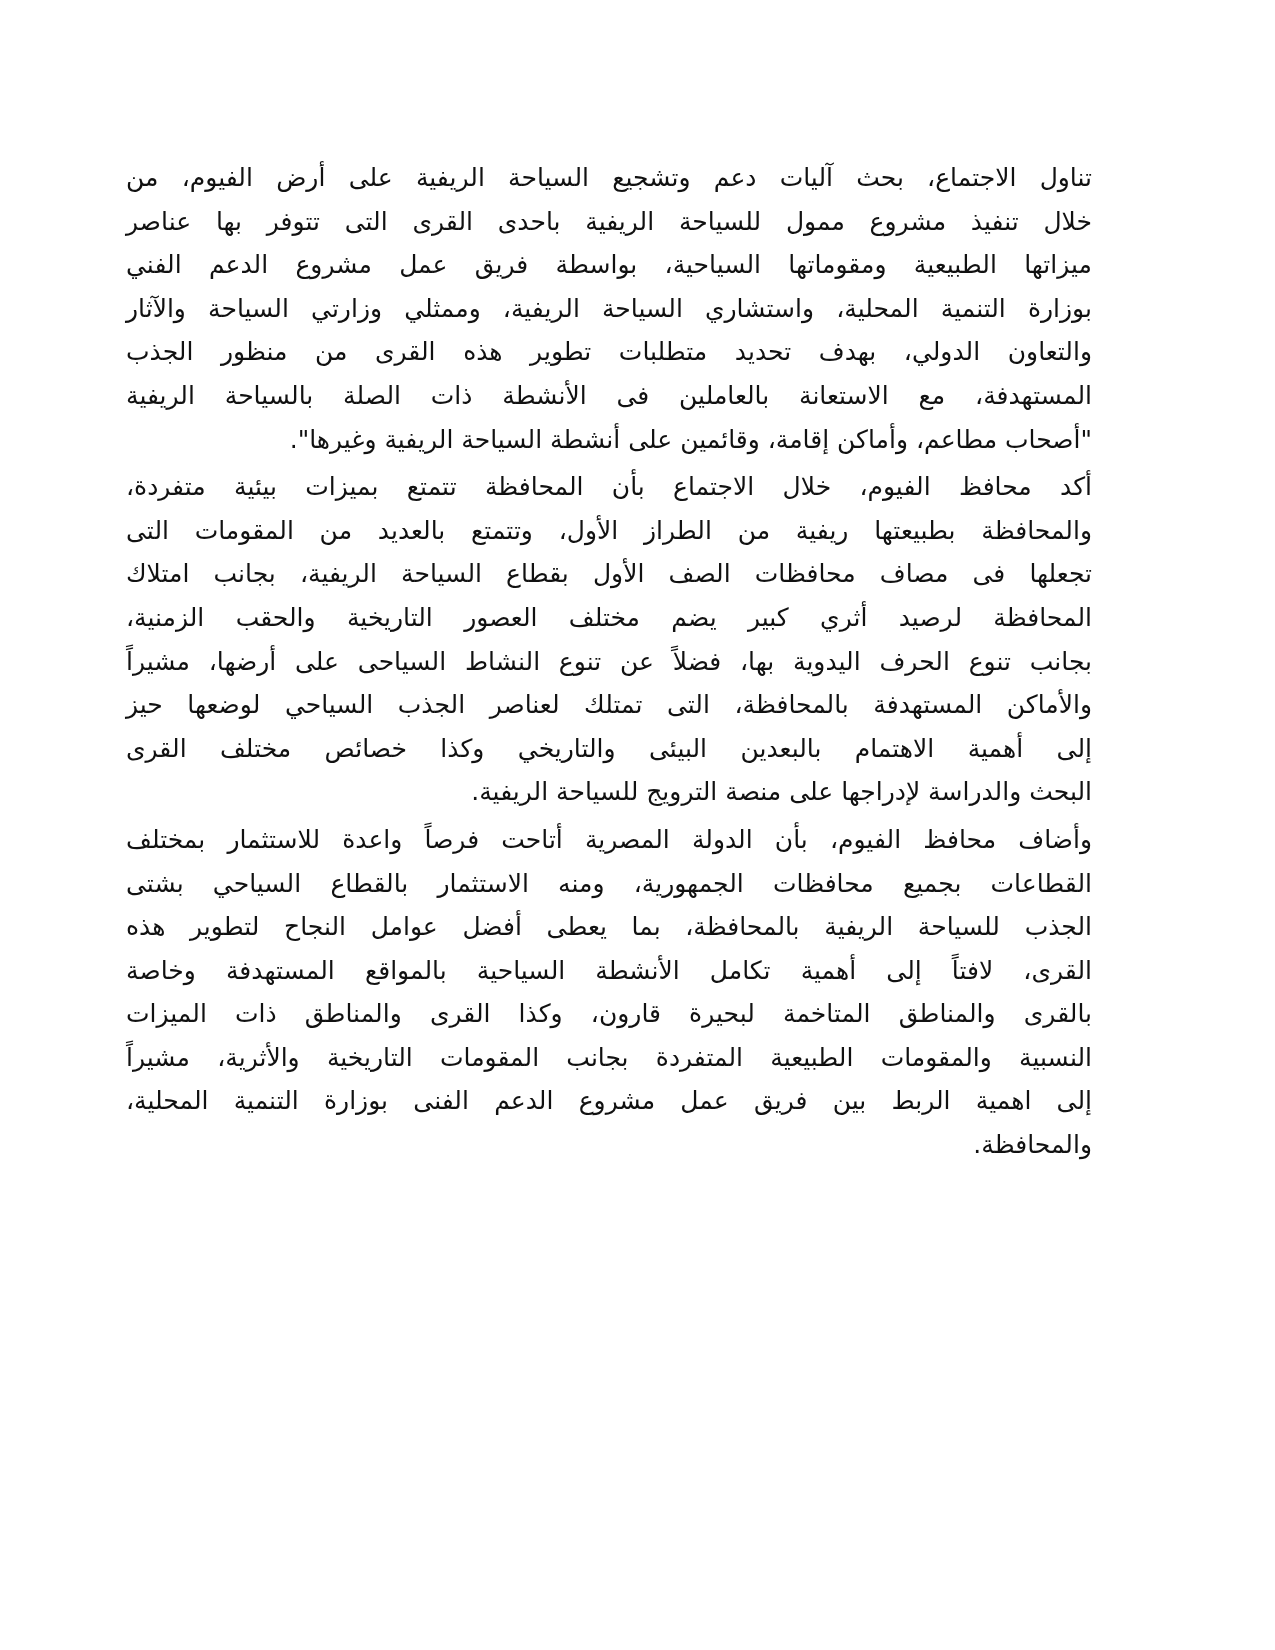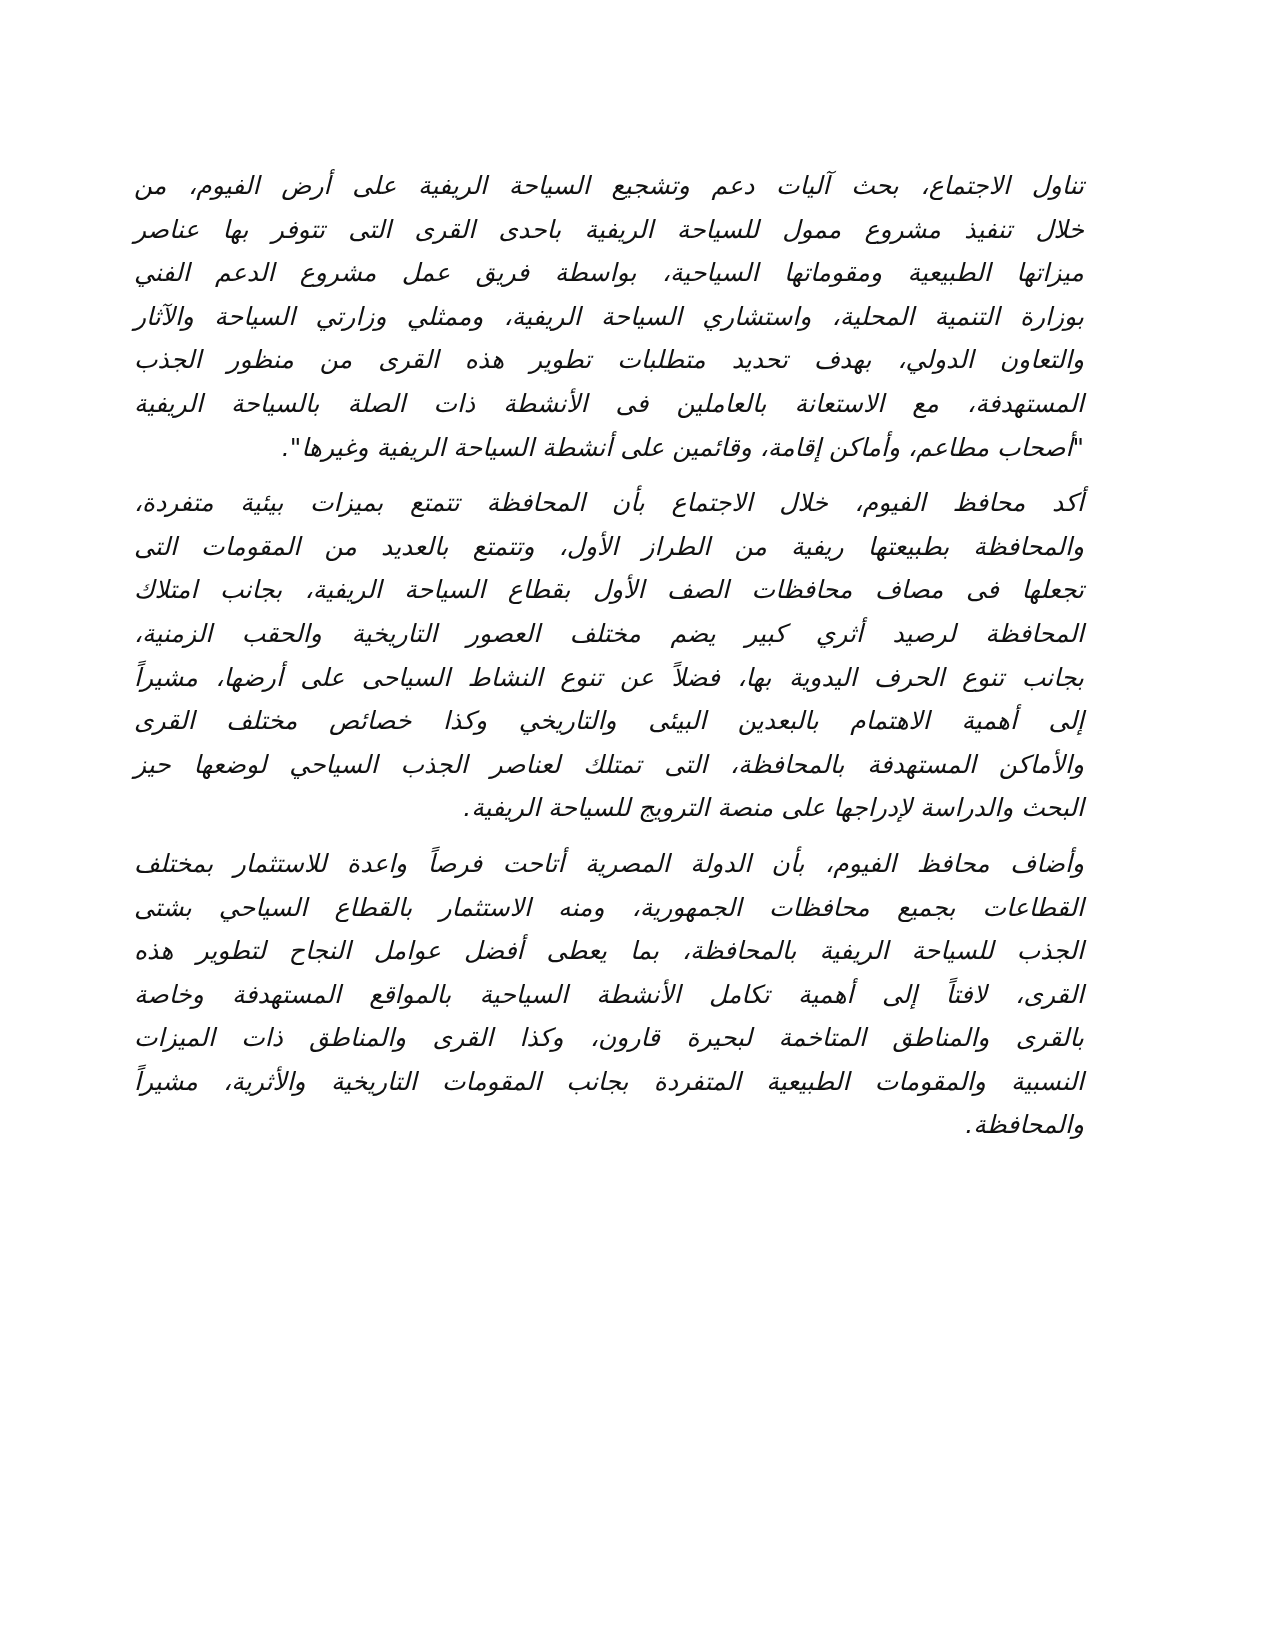--- a/index.html
+++ b/index.html
@@ -17,23 +17,22 @@
     }
     .page {
       position: absolute;
       left: 122px;
       top: 152px;
       width: 974px;
       direction: rtl;
       unicode-bidi: embed;
     }
     .paragraph {
-      margin: 12px;
+      margin: 4px;
       padding: 0;
-      font-style: italic;
     }
     .line {
       display: block;
       height: 43.6px;
       line-height: 43.6px;
       font-size: 25px;
       white-space: nowrap;
       text-align: justify;
       text-align-last: justify;
       overflow: visible;
@@ -56,28 +55,29 @@
     <span class="line">المستهدفة، مع الاستعانة بالعاملين فى الأنشطة ذات الصلة بالسياحة الريفية</span>
     <span class="line last">"أصحاب مطاعم، وأماكن إقامة، وقائمين على أنشطة السياحة الريفية وغيرها".</span>
   </div>
 
   <div class="paragraph">
     <span class="line">أكد محافظ الفيوم، خلال الاجتماع بأن المحافظة تتمتع بميزات بيئية متفردة،</span>
     <span class="line">والمحافظة بطبيعتها ريفية من الطراز الأول، وتتمتع بالعديد من المقومات التى</span>
     <span class="line">تجعلها فى مصاف محافظات الصف الأول بقطاع السياحة الريفية، بجانب امتلاك</span>
     <span class="line">المحافظة لرصيد أثري كبير يضم مختلف العصور التاريخية والحقب الزمنية،</span>
     <span class="line">بجانب تنوع الحرف اليدوية بها، فضلاً عن تنوع النشاط السياحى على أرضها، مشيراً</span>
+    <span class="line">والأماكن المستهدفة بالمحافظة، التى تمتلك لعناصر الجذب السياحي لوضعها حيز</span>
     <span class="line">إلى أهمية الاهتمام بالبعدين البيئى والتاريخي وكذا خصائص مختلف القرى</span>
-    <span class="line">والأماكن المستهدفة بالمحافظة، التى تمتلك لعناصر الجذب السياحي لوضعها حيز</span>
     <span class="line last">البحث والدراسة لإدراجها على منصة الترويج للسياحة الريفية.</span>
   </div>
 
   <div class="paragraph">
     <span class="line">وأضاف محافظ الفيوم، بأن الدولة المصرية أتاحت فرصاً واعدة للاستثمار بمختلف</span>
     <span class="line">القطاعات بجميع محافظات الجمهورية، ومنه الاستثمار بالقطاع السياحي بشتى</span>
     <span class="line">الجذب للسياحة الريفية بالمحافظة، بما يعطى أفضل عوامل النجاح لتطوير هذه</span>
     <span class="line">القرى، لافتاً إلى أهمية تكامل الأنشطة السياحية بالمواقع المستهدفة وخاصة</span>
     <span class="line">بالقرى والمناطق المتاخمة لبحيرة قارون، وكذا القرى والمناطق ذات الميزات</span>
     <span class="line">النسبية والمقومات الطبيعية المتفردة بجانب المقومات التاريخية والأثرية، مشيراً</span>
+    <span class="line">إلى اهمية الربط بين فريق عمل مشروع الدعم الفنى بوزارة التنمية المحلية،</span>
     <span class="line last">والمحافظة.</span>
   </div>
 
 </div>
 
 </body></html>

